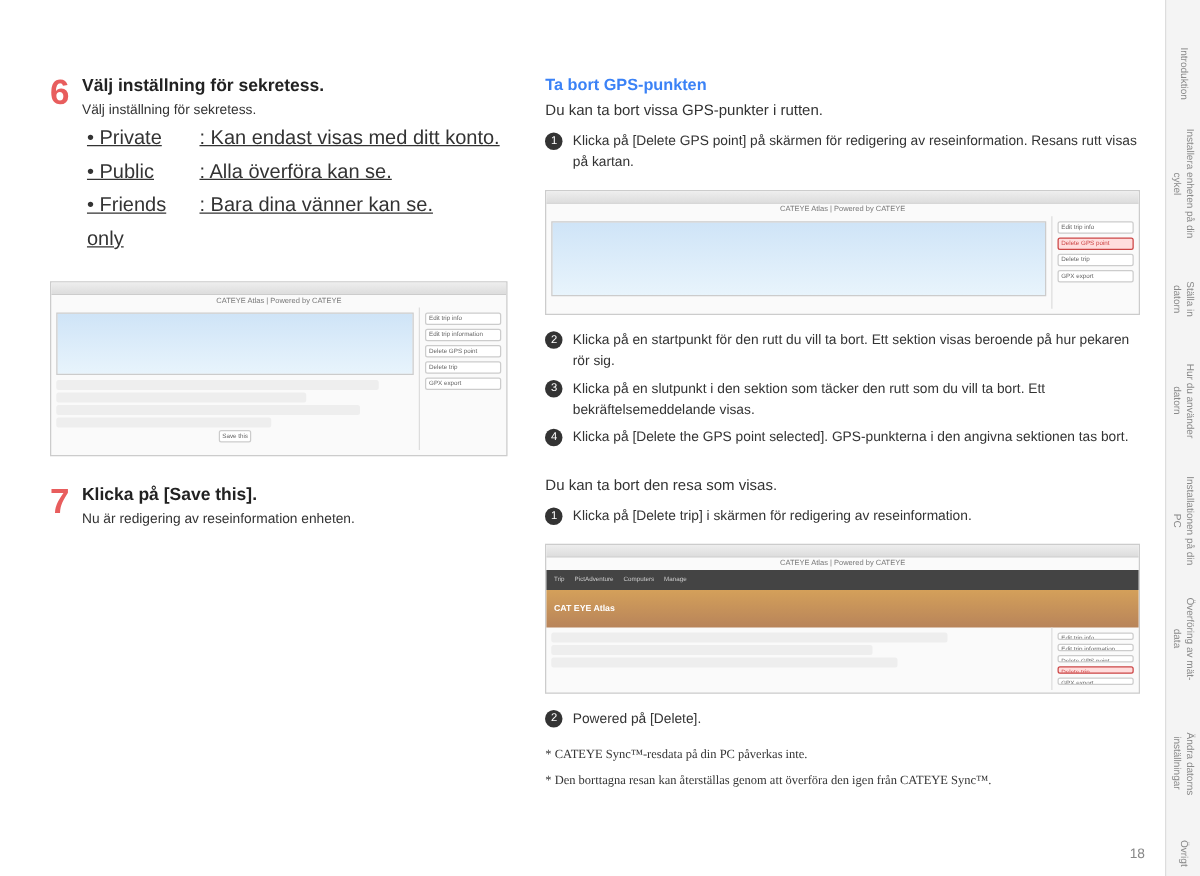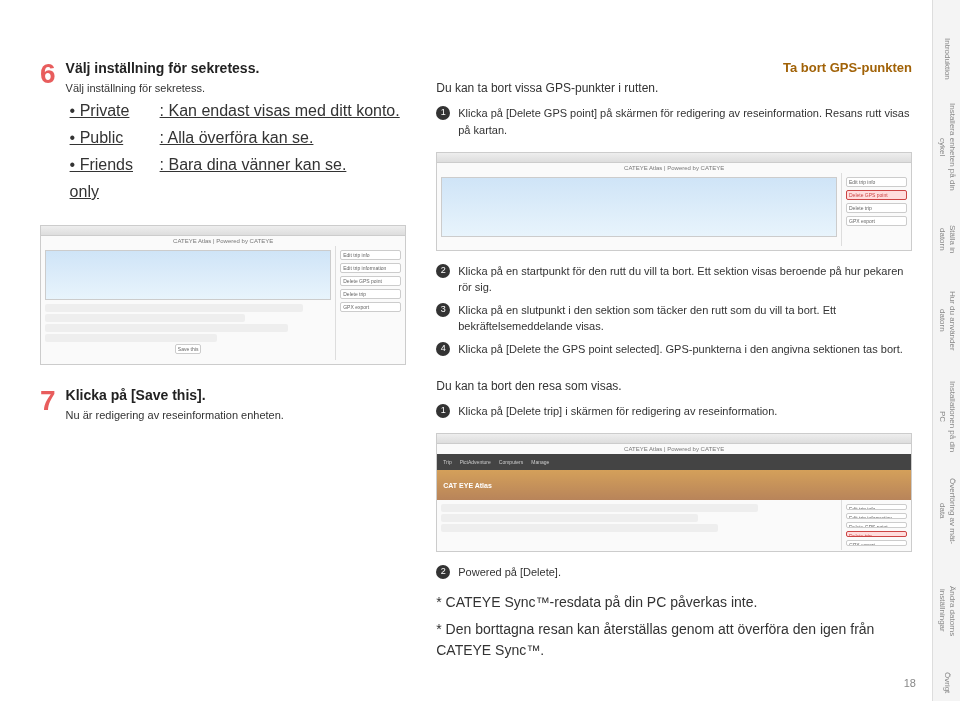--- a/index.html
+++ b/index.html
@@ -76,23 +76,22 @@
     color: #333;
     line-height: 1.7;
     margin-left: 4px;
     text-decoration: underline;
   }
   .bullets .row { display:flex; }
   .bullets .opt { width: 90px; }
   .h3 {
     font-size: 13px;
     font-weight: bold;
-    color: #a16207;
+    color: #3b82f6;
     margin-bottom: 4px;
-    text-align: right;
   }
   .subtext {
     font-size: 12px;
     color: #333;
     line-height: 1.5;
     margin-bottom: 8px;
   }
   .numitem {
     display: flex;
     gap: 8px;
@@ -189,24 +188,25 @@
     display:flex;
     align-items:center;
     padding-left:6px;
   }
   .scr-logo {
     color:#fff;
     font-size:7px;
     font-weight:bold;
   }
   .note {
-    font-size: 14px;
+    font-size: 10px;
     color: #333;
     line-height: 1.5;
     margin-top: 6px;
+    font-family: Liberation Serif, serif;
   }
   .page-num {
     position: absolute;
     bottom: 12px;
     right: 44px;
     font-size: 11px;
     color: #888;
   }
 </style>
 </head>

